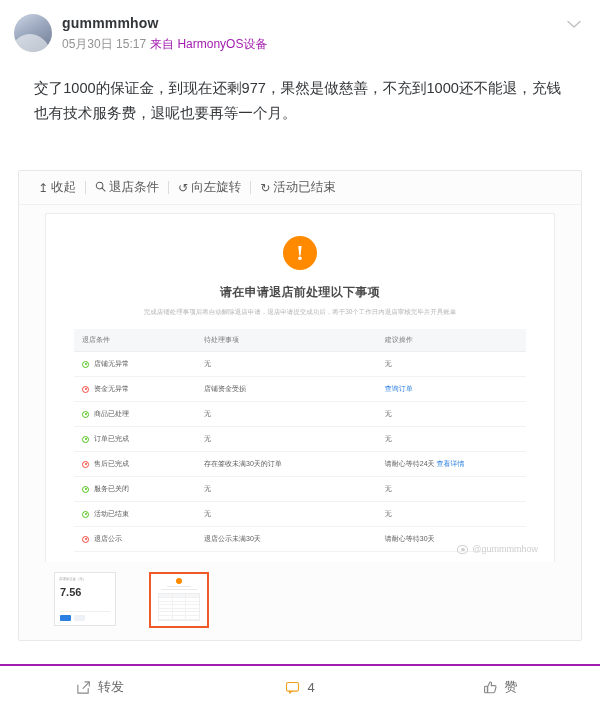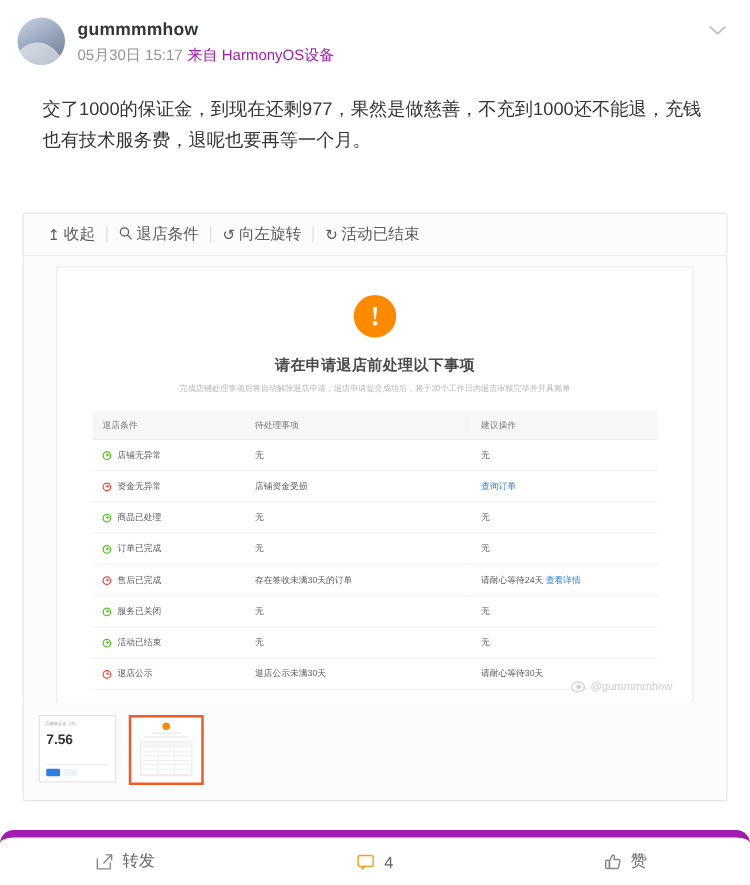--- a/index.html
+++ b/index.html
@@ -226,20 +226,21 @@
     padding: 10px 0 12px 12px;
     background: #fcfcfc;
   }
   .thumb {
     width: 54px; height: 54px;
     border: 1px solid #e4e4e4;
     background: #fff;
     position: relative;
     overflow: hidden;
     cursor: pointer;
+    margin-left: 23px;
   }
   .thumb.wide { width: 62px; }
   .thumb.selected {
     width: 60px; height: 56px;
     border: 2px solid #f05a28;
   }
   .t1-top {
     font-size: 3.4px; color: #9a9a9a;
     padding: 4px 4px 0 4px; line-height: 5px;
   }
@@ -276,24 +277,23 @@
   }
   .mini-row:first-child { background: #f5f6f8; }
   .mini-row span { flex: 1; border-right: 1px solid #f1f1f1; }
   .mini-row span:last-child { border-right: none; }
 
   
   .action-bar {
     position: absolute;
     left: 0; right: 0; bottom: 0;
     height: 44px;
-    border-top: 6px solid #a21caf;
+    border-top: 2px solid #a21caf;
     display: flex;
     align-items: center;
-    border-radius: 11px;
   }
   .action {
     flex: 1 1 33.33%;
     display: flex;
     align-items: center;
     justify-content: center;
     gap: 7px;
     font-size: 13px;
     color: #666;
     cursor: pointer;

